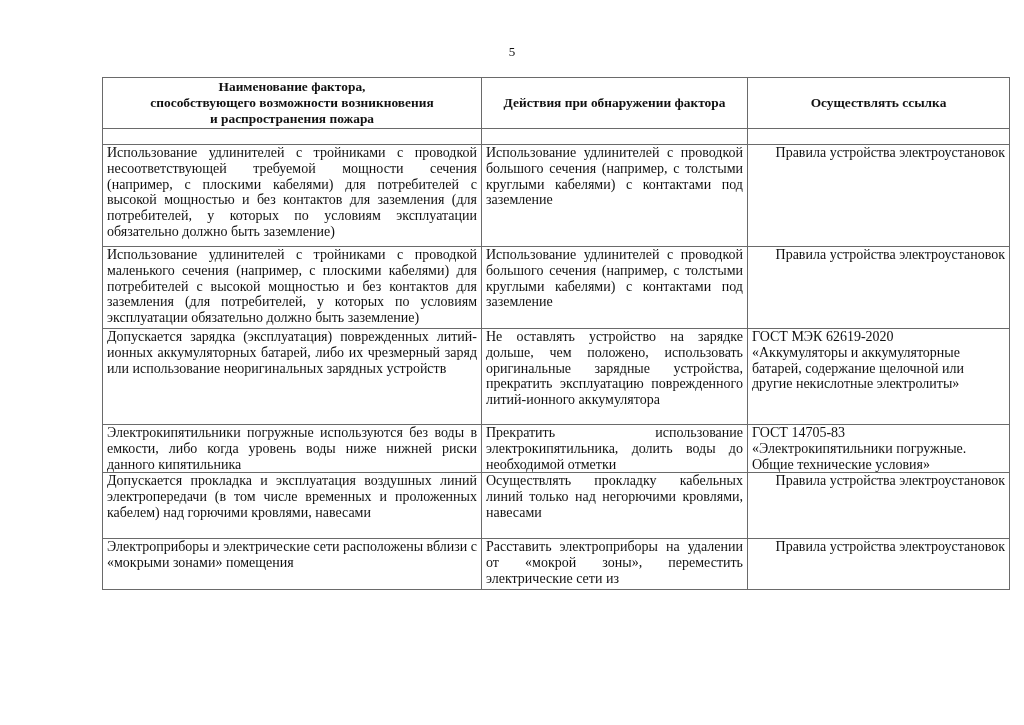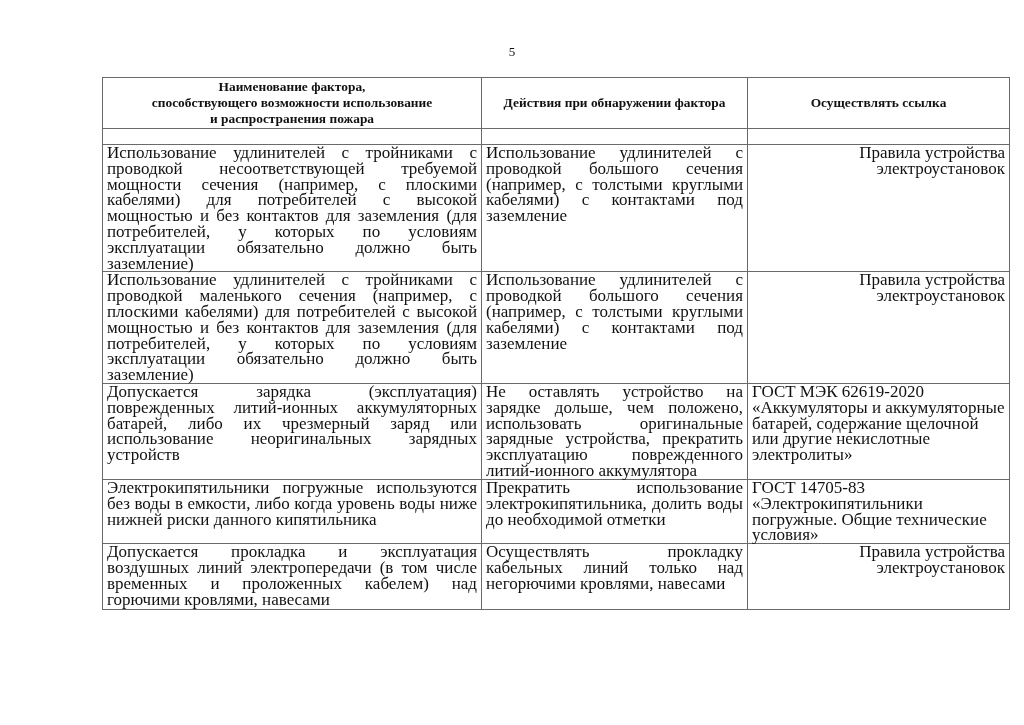--- a/index.html
+++ b/index.html
@@ -3,21 +3,21 @@
 <meta charset="utf-8">
 <style>
   html, body { margin: 0; padding: 0; background: #ffffff; }
   body { width: 1024px; height: 725px; position: relative; overflow: hidden;
          font-family: "Liberation Serif", "DejaVu Serif", serif; color: #111; }
   .page-num { position: absolute; left: 0; width: 1024px; top: 44px; text-align: center;
               font-size: 13px; }
   table.doc { position: absolute; left: 62px; top: 77px; border-collapse: collapse;
               table-layout: fixed; width: 907px; margin-left: 40px; }
   table.doc td, table.doc th { border: 1.3px solid #6a6a6a; vertical-align: top;
-              font-size: 17px; line-height: 15.8px; padding: 0 4px 0 4px; }
+              font-size: 14px; line-height: 15.8px; padding: 0 4px 0 4px; }
   table.doc th { font-weight: bold; text-align: center; vertical-align: middle;
               height: 50px; font-size: 13.4px; }
   col.c1 { width: 379px; } col.c2 { width: 266px; } col.c3 { width: 262px; }
   tr.empty td { height: 15px; }
   td.just { text-align: justify; text-align-last: left; }
   td.ref { text-align: right; }
   td.ref.center { text-align: left; }
   .ref-title { display: block; }
 </style>
 </head>
@@ -28,21 +28,21 @@
 <table class="doc">
   <colgroup>
       <col class="c1">
       <col class="c2">
       <col class="c3">
     </colgroup>
   <thead>
     <tr>
       <th>
         <span>Наименование фактора,</span><br>
-        <span>способствующего возможности использование</span><br>
+        <span>способствующего возможности возникновения</span><br>
         <span>и распространения пожара</span>
       </th>
       <th>Действия при обнаружении фактора</th>
       <th>Осуществлять ссылка</th>
     </tr>
   </thead>
   <tbody id="tbody">
     <tr class="empty">
       <td></td>
       <td></td>
@@ -72,14 +72,19 @@
       <td class="ref center">
         <span class="ref-title">ГОСТ 14705-83</span>
         <span>«Электрокипятильники погружные. Общие технические условия»</span>
       </td>
     </tr>
     <tr style="height: 66px;">
       <td class="just">Допускается прокладка и эксплуатация воздушных линий электропередачи (в том числе временных и проложенных кабелем) над горючими кровлями, навесами</td>
       <td class="just">Осуществлять прокладку кабельных линий только над негорючими кровлями, навесами</td>
       <td class="ref">Правила устройства электроустановок</td>
     </tr>
+    <tr style="height: 51px;">
+      <td class="just">Электроприборы и электрические сети расположены вблизи с «мокрыми зонами» помещения</td>
+      <td class="just">Расставить электроприборы на удалении от «мокрой зоны», переместить электрические сети из</td>
+      <td class="ref">Правила устройства электроустановок</td>
+    </tr>
   </tbody>
 </table>
 
 </body></html>

